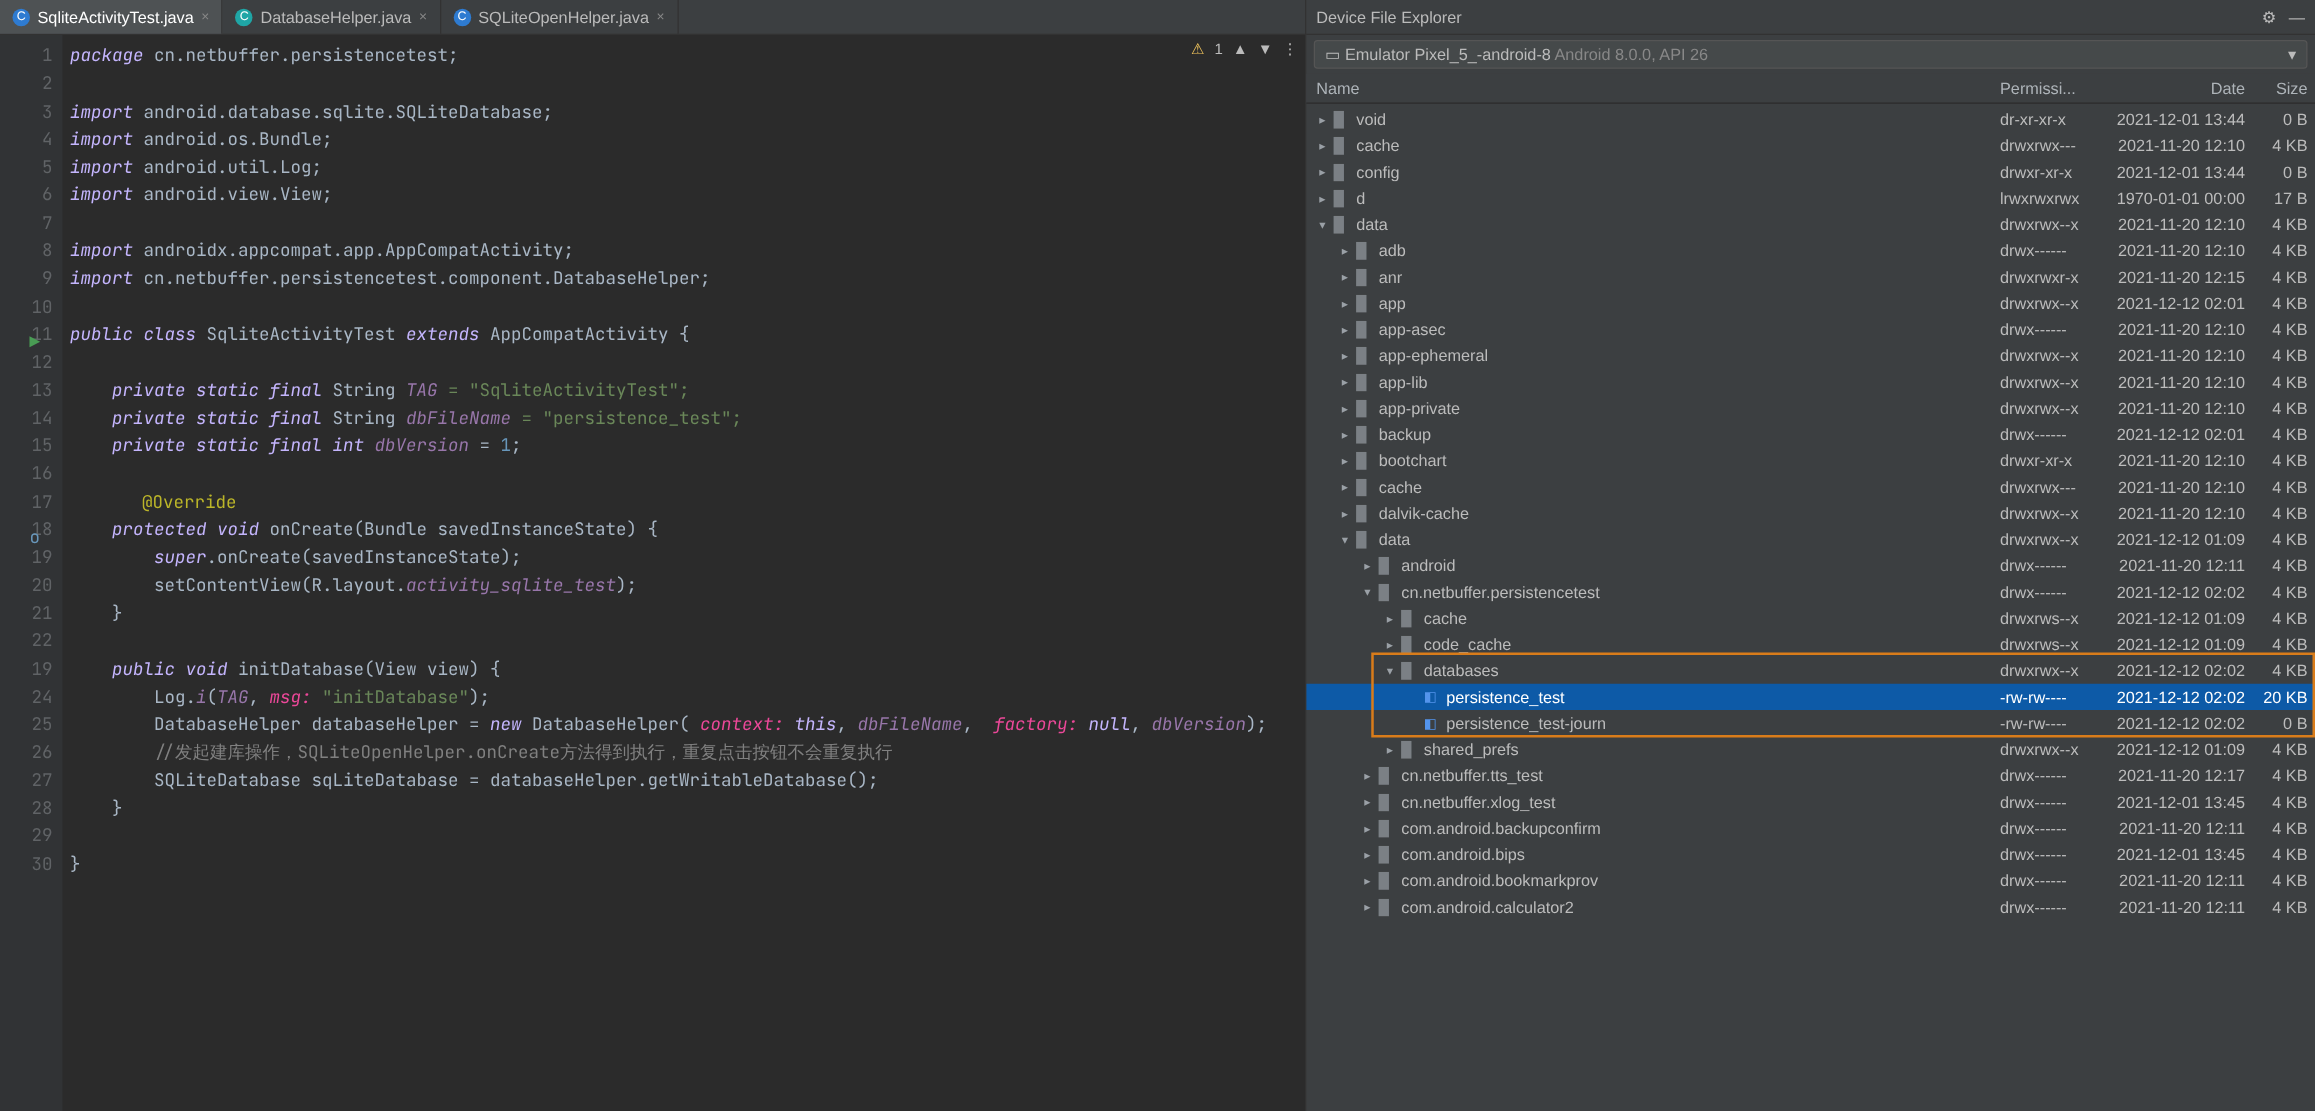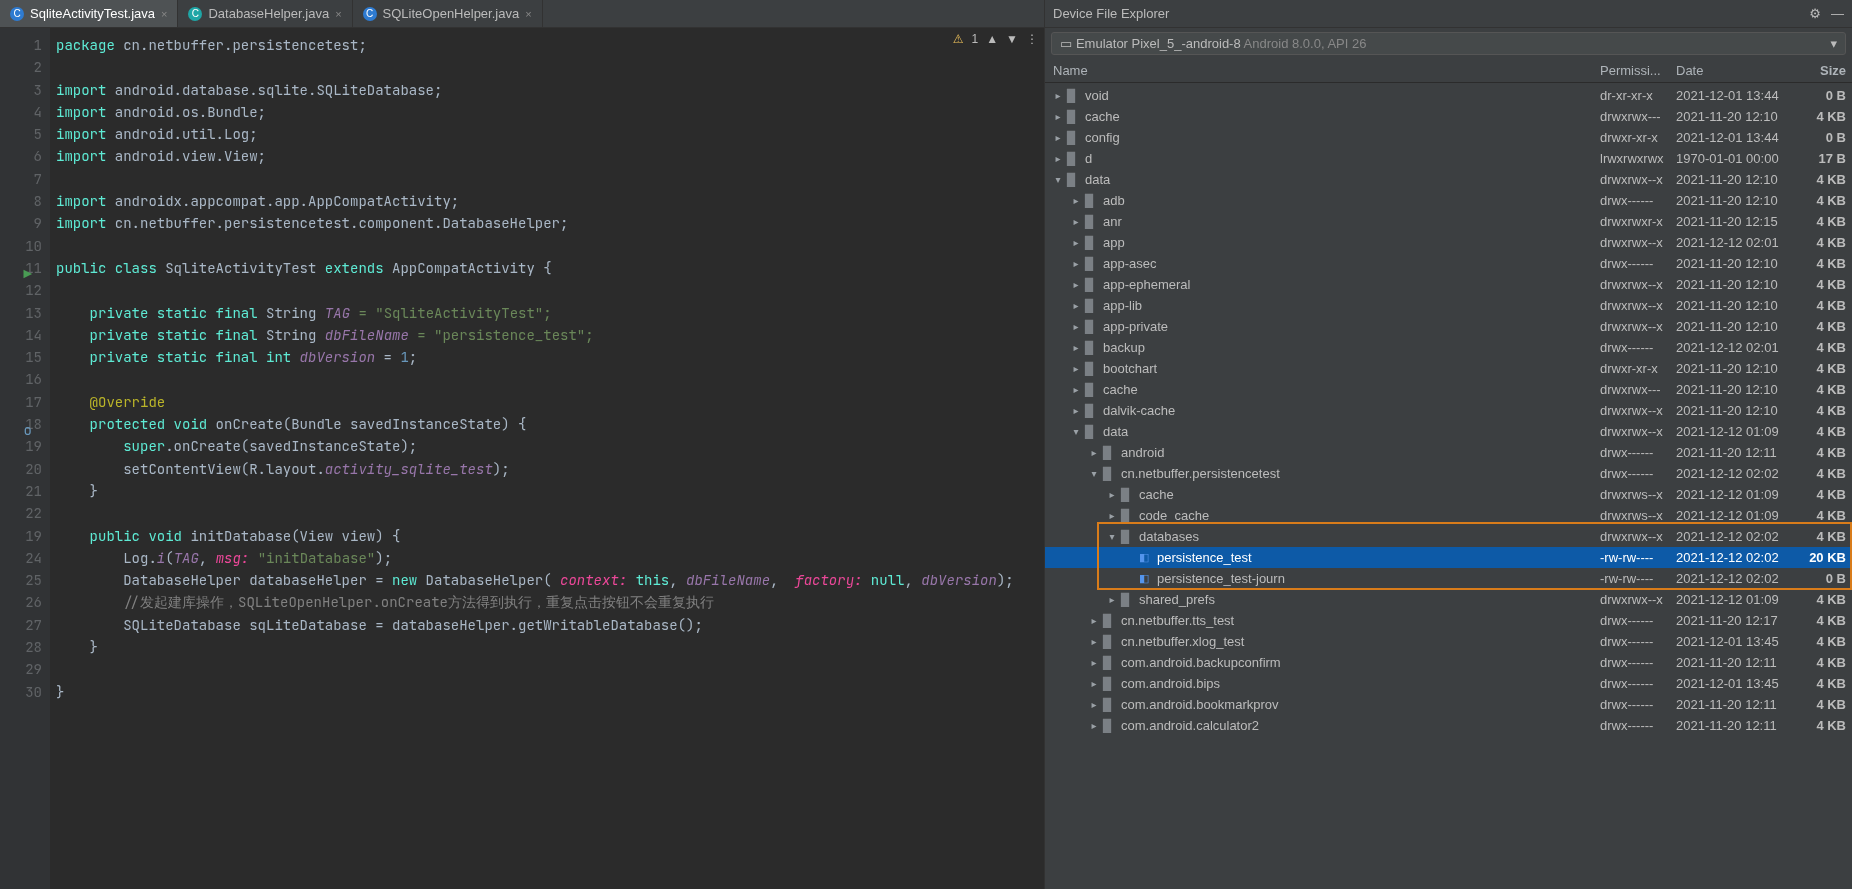--- a/index.html
+++ b/index.html
@@ -72,24 +72,24 @@
 .override-icon { color: #6897bb; }
 .code {
   flex: 1;
   font-family: "Consolas","JetBrains Mono",monospace;
   font-size: 14px;
   line-height: 22.3px;
   padding: 6px 0 0 6px;
   white-space: pre;
   color: #a9b7c6;
 }
-.kw { color: #5eead4; }
+.kw { color: #c4b5fd; font-style: italic; }
 .str { color: #6a8759; }
 .num { color: #6897bb; }
-.ann { color: #bbb529; }
+.ann { color: #bbb529; margin-left: 24px; }
 .comment { color: #808080; }
 .field { color: #9876aa; font-style: italic; }
 .param { color: #ec4899; font-style: italic; }
 .status-top {
   position: absolute;
   right: 6px; top: 4px;
   display: flex; align-items: center; gap: 8px;
   color: #bbb;
   font-size: 12px;
 }
@@ -126,22 +126,22 @@
 .device-selector .muted { color: #888; }
 .file-table-head {
   display: flex;
   padding: 4px 6px 4px 8px;
   color: #aeb4b9;
   border-bottom: 1px solid #2b2b2b;
   background: #3c3f41;
 }
 .col-name { flex: 1; min-width: 0; }
 .col-perm { width: 76px; }
-.col-date { width: 120px; }
-.col-size { width: 50px; text-align: right; font-weight: bold; }
+.col-date { width: 120px; text-align: right; }
+.col-size { width: 50px; text-align: right; }
 .file-tree {
   flex: 1;
   overflow: auto;
   padding-top: 2px;
 }
 .row {
   display: flex;
   align-items: center;
   height: 21px;
   padding-right: 6px;

